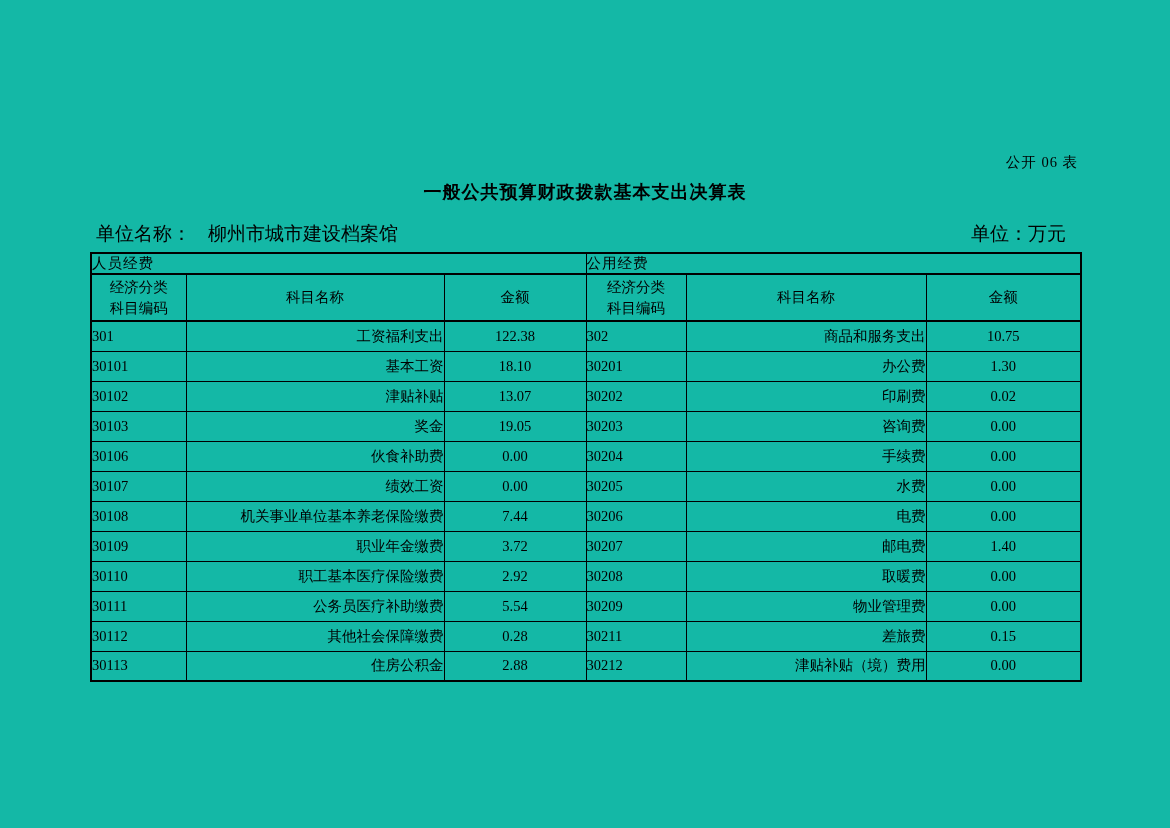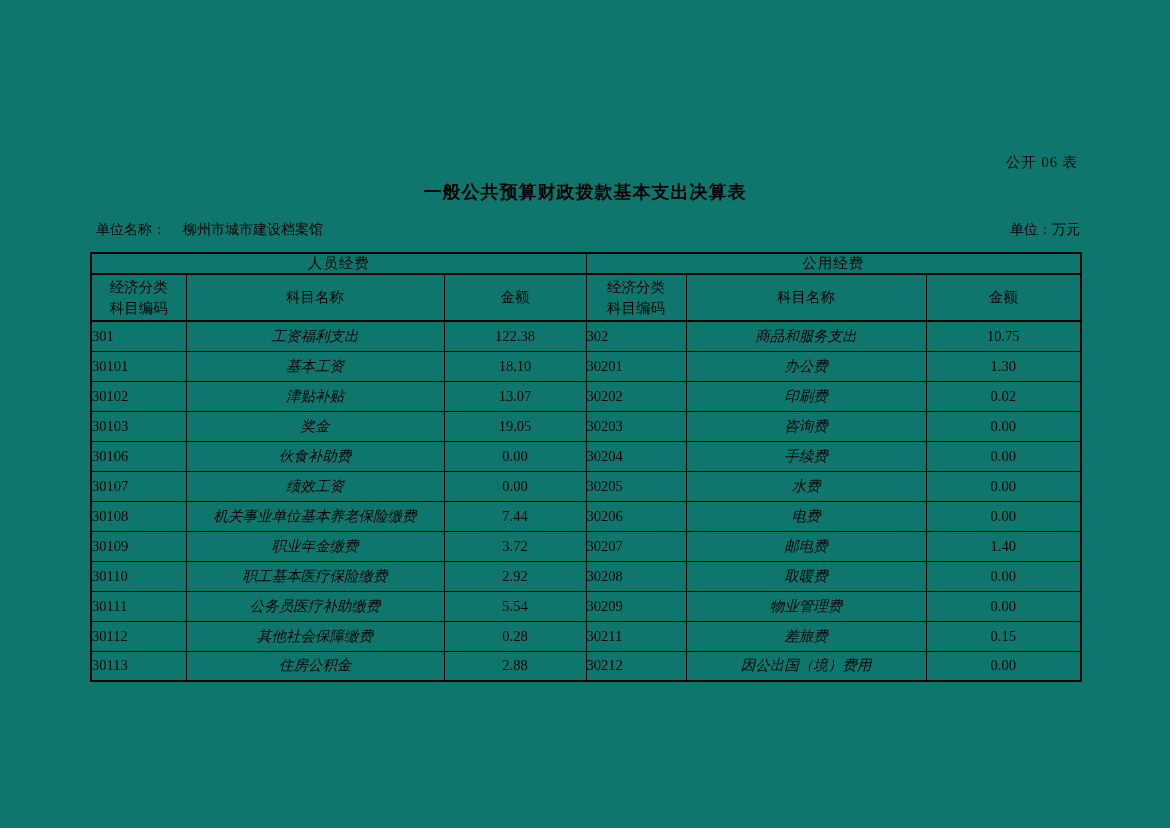--- a/index.html
+++ b/index.html
@@ -5,21 +5,21 @@
   * { box-sizing: border-box; }
   html, body {
     margin: 0;
     padding: 0;
     background: #ffffff;
   }
   .page {
     position: relative;
     width: 1170px;
     height: 828px;
-    background: #0f766e;
+    background: #14b8a6;
     color: #000000;
     font-family: "Liberation Serif", "DejaVu Serif", serif;
     overflow: hidden;
     padding-left: 36px;
   }
   .doc-label {
     position: absolute;
     top: 153px;
     right: 92px;
     font-size: 14.5px;
@@ -33,24 +33,24 @@
     margin: 0;
     text-align: center;
     font-size: 18px;
     font-weight: bold;
     letter-spacing: 1px;
   }
   .meta-row {
     position: absolute;
     top: 221px;
     left: 96px;
-    right: 90px;
+    right: 104px;
     display: flex;
     justify-content: space-between;
-    font-size: 14px;
+    font-size: 19px;
   }
   .unit-name-value { margin-left: 17px; }
   table.report-table {
     position: absolute;
     top: 252px;
     left: 90px;
     width: 990px;
     border-collapse: collapse;
     table-layout: fixed;
     font-size: 14.5px;
@@ -60,35 +60,35 @@
   table.report-table td {
     border: 1px solid #000000;
     padding: 0;
     overflow: hidden;
     white-space: nowrap;
   }
   table.report-table { border: 2px solid #000000; }
   tr.group-header-row th {
     height: 15px;
     font-weight: normal;
-    text-align: center;
+    text-align: left;
     border-bottom: 2px solid #000000;
     letter-spacing: 1px;
   }
   tr.col-header-row th {
     height: 47px;
     font-weight: normal;
     text-align: center;
     vertical-align: middle;
     border-bottom: 2px solid #000000;
     line-height: 21px;
   }
   tbody td { height: 30px; vertical-align: middle; }
   td.cell-code  { text-align: left;  padding-left: 10px; }
-  td.cell-name  { text-align: center;  padding-left: 10px; font-style: italic; }
+  td.cell-name  { text-align: right;  padding-left: 10px; }
   td.cell-amount{ text-align: center; padding-right: 9px; }
 </style>
 </head>
 <body>
 
 <div class="page">
 
   <div class="doc-label">公开 06 表</div>
 
   <h1 class="title">一般公共预算财政拨款基本支出决算表</h1>
@@ -216,19 +216,19 @@
         <td class="cell-amount">0.28</td>
         <td class="cell-code">30211</td>
         <td class="cell-name">差旅费</td>
         <td class="cell-amount">0.15</td>
       </tr>
       <tr>
         <td class="cell-code">30113</td>
         <td class="cell-name">住房公积金</td>
         <td class="cell-amount">2.88</td>
         <td class="cell-code">30212</td>
-        <td class="cell-name">因公出国（境）费用</td>
+        <td class="cell-name">津贴补贴（境）费用</td>
         <td class="cell-amount">0.00</td>
       </tr>
     </tbody>
   </table>
 
 </div>
 
 </body></html>

